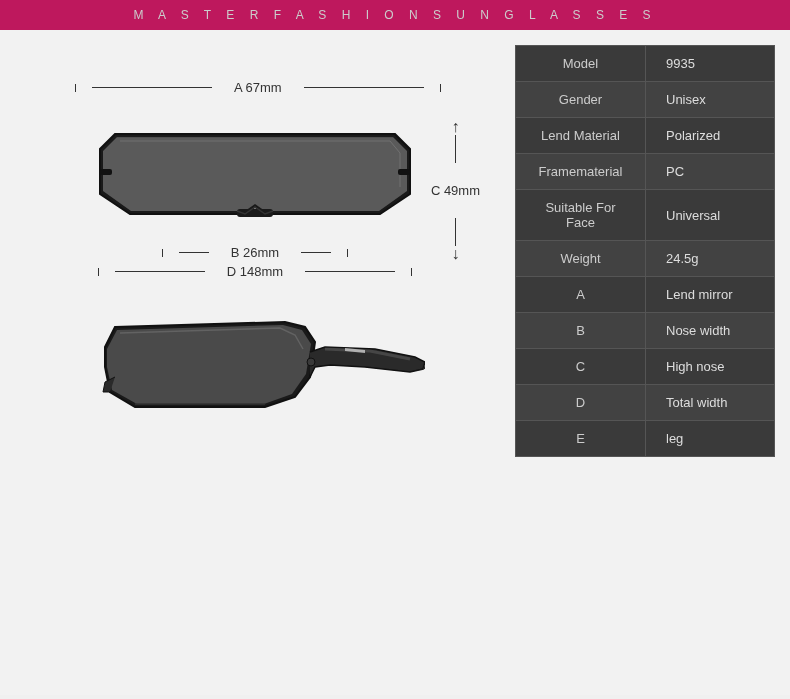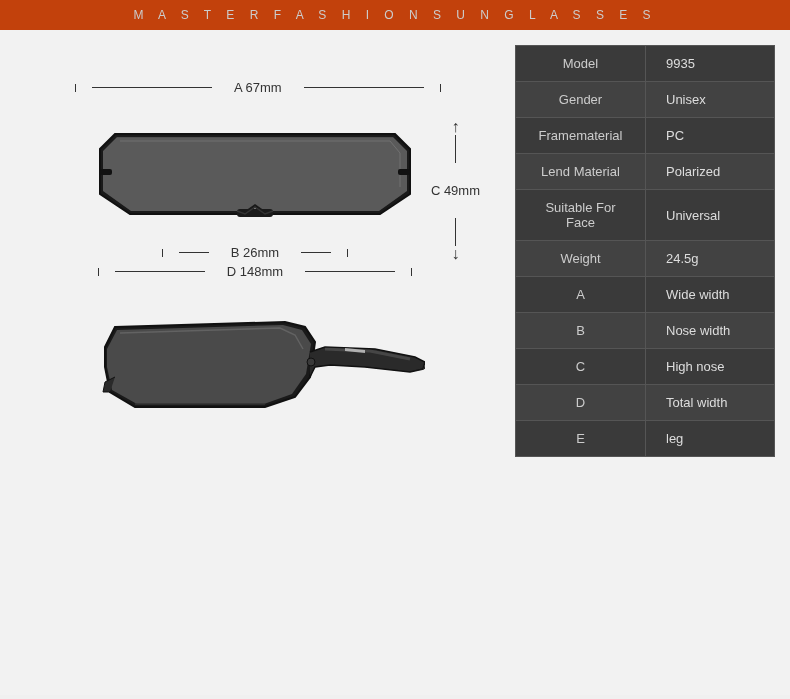--- a/index.html
+++ b/index.html
@@ -5,21 +5,21 @@
     * { margin: 0; padding: 0; box-sizing: border-box; }
     body {
       width: 790px;
       height: 699px;
       background: #f0f0f0;
       font-family: Arial, sans-serif;
       overflow: hidden;
     }
 
     .header {
-      background: #c2410c;
+      background: #be185d;
       color: #ccc;
       text-align: center;
       letter-spacing: 6px;
       font-size: 12px;
       padding: 8px 0;
       font-weight: 300;
     }
 
     .main-content {
       display: flex;
@@ -228,38 +228,38 @@
       <tbody id="specs-tbody">
       <tr>
       <td>Model</td>
       <td>9935</td>
     </tr>
           <tr>
       <td>Gender</td>
       <td>Unisex</td>
     </tr>
           <tr>
+      <td>Lend Material</td>
+      <td>Polarized</td>
+    </tr>
+          <tr>
       <td>Framematerial</td>
       <td>PC</td>
     </tr>
           <tr>
-      <td>Lend Material</td>
-      <td>Polarized</td>
-    </tr>
-          <tr>
       <td>Suitable For Face</td>
       <td>Universal</td>
     </tr>
           <tr>
       <td>Weight</td>
       <td>24.5g</td>
     </tr>
           <tr>
       <td>A</td>
-      <td>Wide width</td>
+      <td>Lend mirror</td>
     </tr>
           <tr>
       <td>B</td>
       <td>Nose width</td>
     </tr>
           <tr>
       <td>C</td>
       <td>High nose</td>
     </tr>
           <tr>

